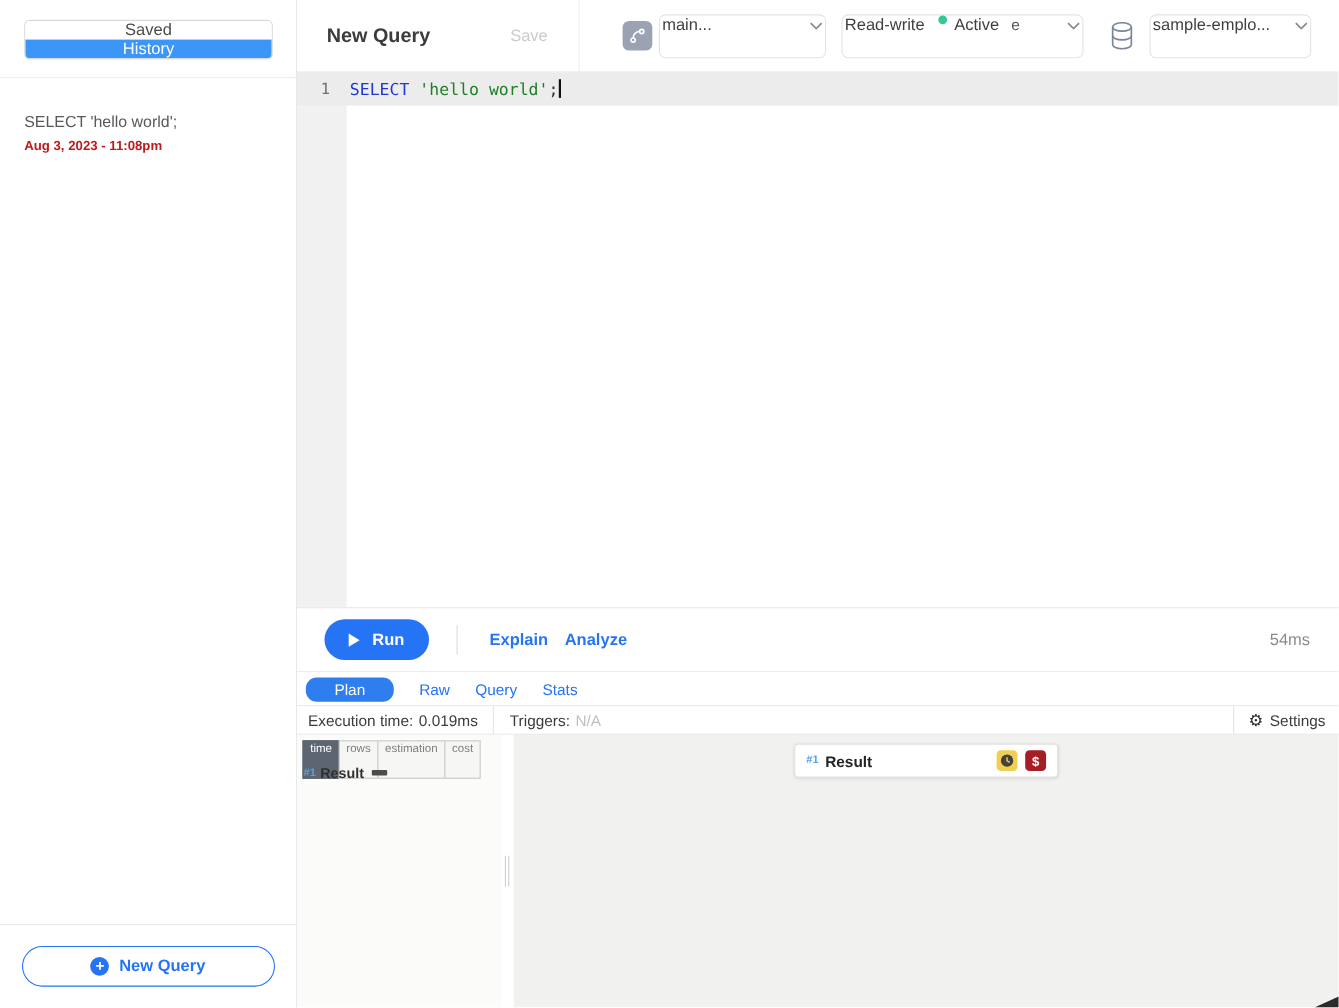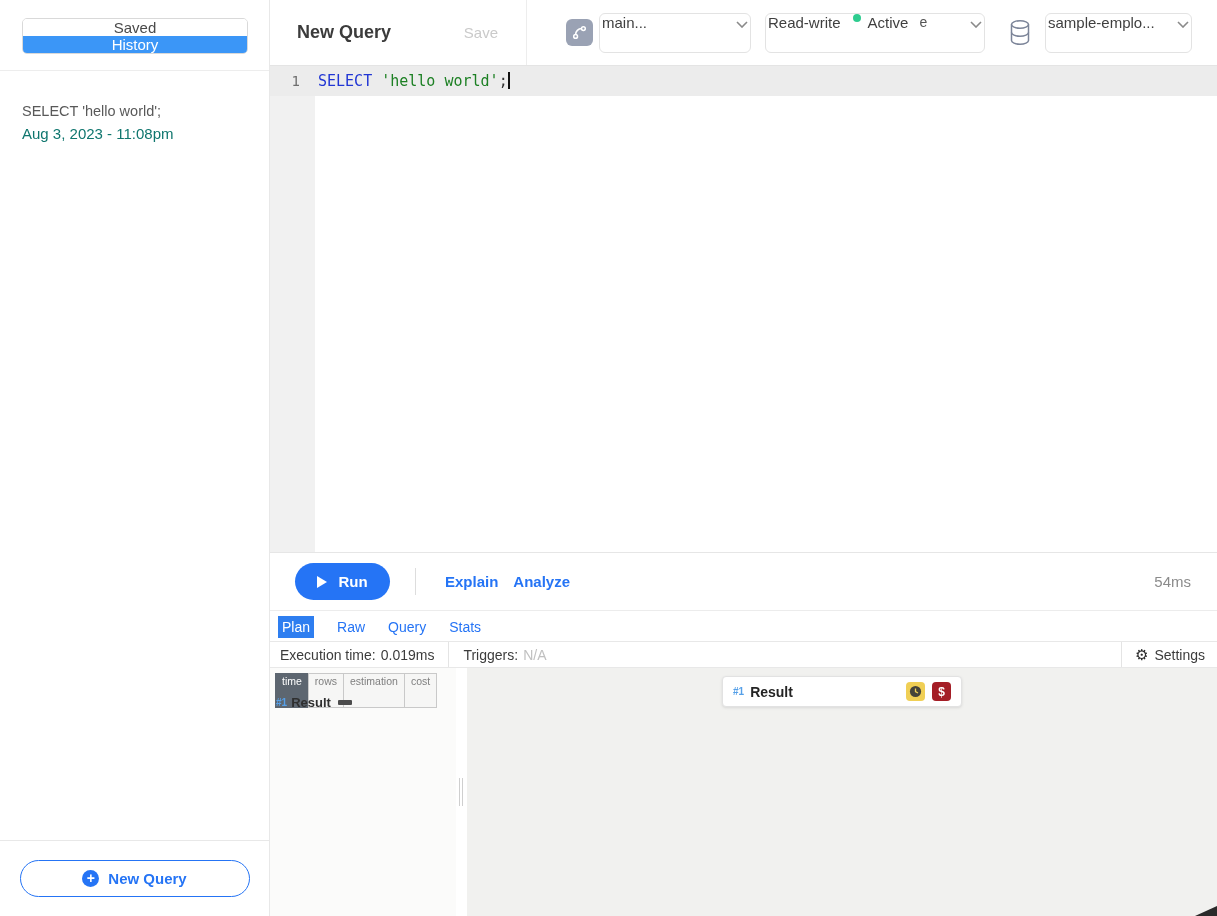--- a/index.html
+++ b/index.html
@@ -8,21 +8,21 @@
 
   
   .sidebar { position:absolute; left:0; top:0; width:270px; height:916px; background:#fff; border-right:1px solid #e8e8e8; }
   .seg-tabs { position:absolute; left:22px; top:18px; width:226px; height:36px; display:flex; border:1px solid #d9d9d9; border-radius:5px; overflow:hidden; background:#fff;flex-direction:column; }
   .seg { flex:1; border:none; background:#fff; color:#4a4a4a; font-size:15px; font-family:inherit; cursor:pointer; }
   .seg.active { background:#3b96f7; color:#fff; }
   .sidebar-divider { position:absolute; left:0; top:70px; width:100%; border-top:1px solid #ededed; }
   .history-list { position:absolute; left:0; top:71px; right:0; }
   .history-item { padding:32px 16px 10px 22px; cursor:pointer; }
   .hist-query { font-size:14.5px; color:#595959; }
-  .hist-time { font-size:15px; color:#0f766e; margin-top:6px; }
+  .hist-time { font-size:12px; color:#b91c1c; margin-top:6px;font-weight:bold; }
   .sidebar-footer { position:absolute; left:0; right:0; bottom:0; height:76px; border-top:1px solid #e8e8e8; display:flex; align-items:center; justify-content:center; background:#fff; }
   .new-query-btn { width:230px; height:37px; border-radius:19px; border:1px solid #2574f5; background:#fff; color:#2574f5; font-size:15px; font-weight:bold; font-family:inherit; display:flex; align-items:center; justify-content:center; gap:9px; cursor:pointer; }
   .plus-icon { width:17px; height:17px; border-radius:50%; background:#2574f5; color:#fff; font-size:14px; line-height:16px; text-align:center; font-weight:bold; }
 
   
   .main { position:absolute; left:270px; top:0; width:947px; height:916px; }
 
   .header { position:absolute; top:0; left:0; right:0; height:66px; border-bottom:1px solid #e4e4e4; display:flex; background:#fff; z-index:3; }
   .header-left { width:257px; border-right:1px solid #ededed; display:flex; align-items:center; justify-content:space-between; padding:0 28px 0 27px; }
   .page-title { font-size:18px; font-weight:600; color:#3b3b3b; }
@@ -55,21 +55,21 @@
   .play-icon { width:0; height:0; border-left:10px solid #fff; border-top:6px solid transparent; border-bottom:6px solid transparent; }
   .run-vdiv { width:1px; height:27px; background:#ddd; margin-left:25px; }
   .toolbar-link { font-size:15px; font-weight:600; color:#2574f5; text-decoration:none; cursor:pointer; }
   .link-explain { margin-left:29px; }
   .link-analyze { margin-left:15px; }
   .duration { margin-left:auto; margin-right:26px; font-size:15px; color:#8b8b8b; }
 
   
   .result-tabs { position:absolute; top:612px; left:0; right:0; height:29px; display:flex; align-items:center; background:#fff; }
   .rtab { font-size:14px; color:#2574f5; cursor:pointer; }
-  .rtab-pill { margin-left:8px; background:#2e7ef0; color:#fff; border-radius:0; padding:3px 4px; }
+  .rtab-pill { margin-left:8px; background:#2e7ef0; color:#fff; border-radius:10px; padding:3px 26px; }
   .rtab + .rtab { margin-left:23px; }
 
   
   .stats-bar { position:absolute; top:641px; left:0; right:0; height:27px; border-top:1px solid #e8e8e8; border-bottom:1px solid #e8e8e8; background:#fff; display:flex; align-items:center; font-size:14px; color:#3c3c3c; }
   .stat-seg { display:flex; align-items:center; height:100%; padding:0 14px; border-right:1px solid #e4e4e4; }
   .stat-seg.first { padding-left:10px; }
   .stat-seg.last { border-right:none; }
   .stat-val { margin-left:5px; }
   .stat-badge { margin-left:7px; background:#8e1a22; color:#fff; font-weight:bold; font-size:13px; padding:1px 8px 2px; border-radius:9px; }
   .stat-na { margin-left:5px; color:#c0c0c0; }

